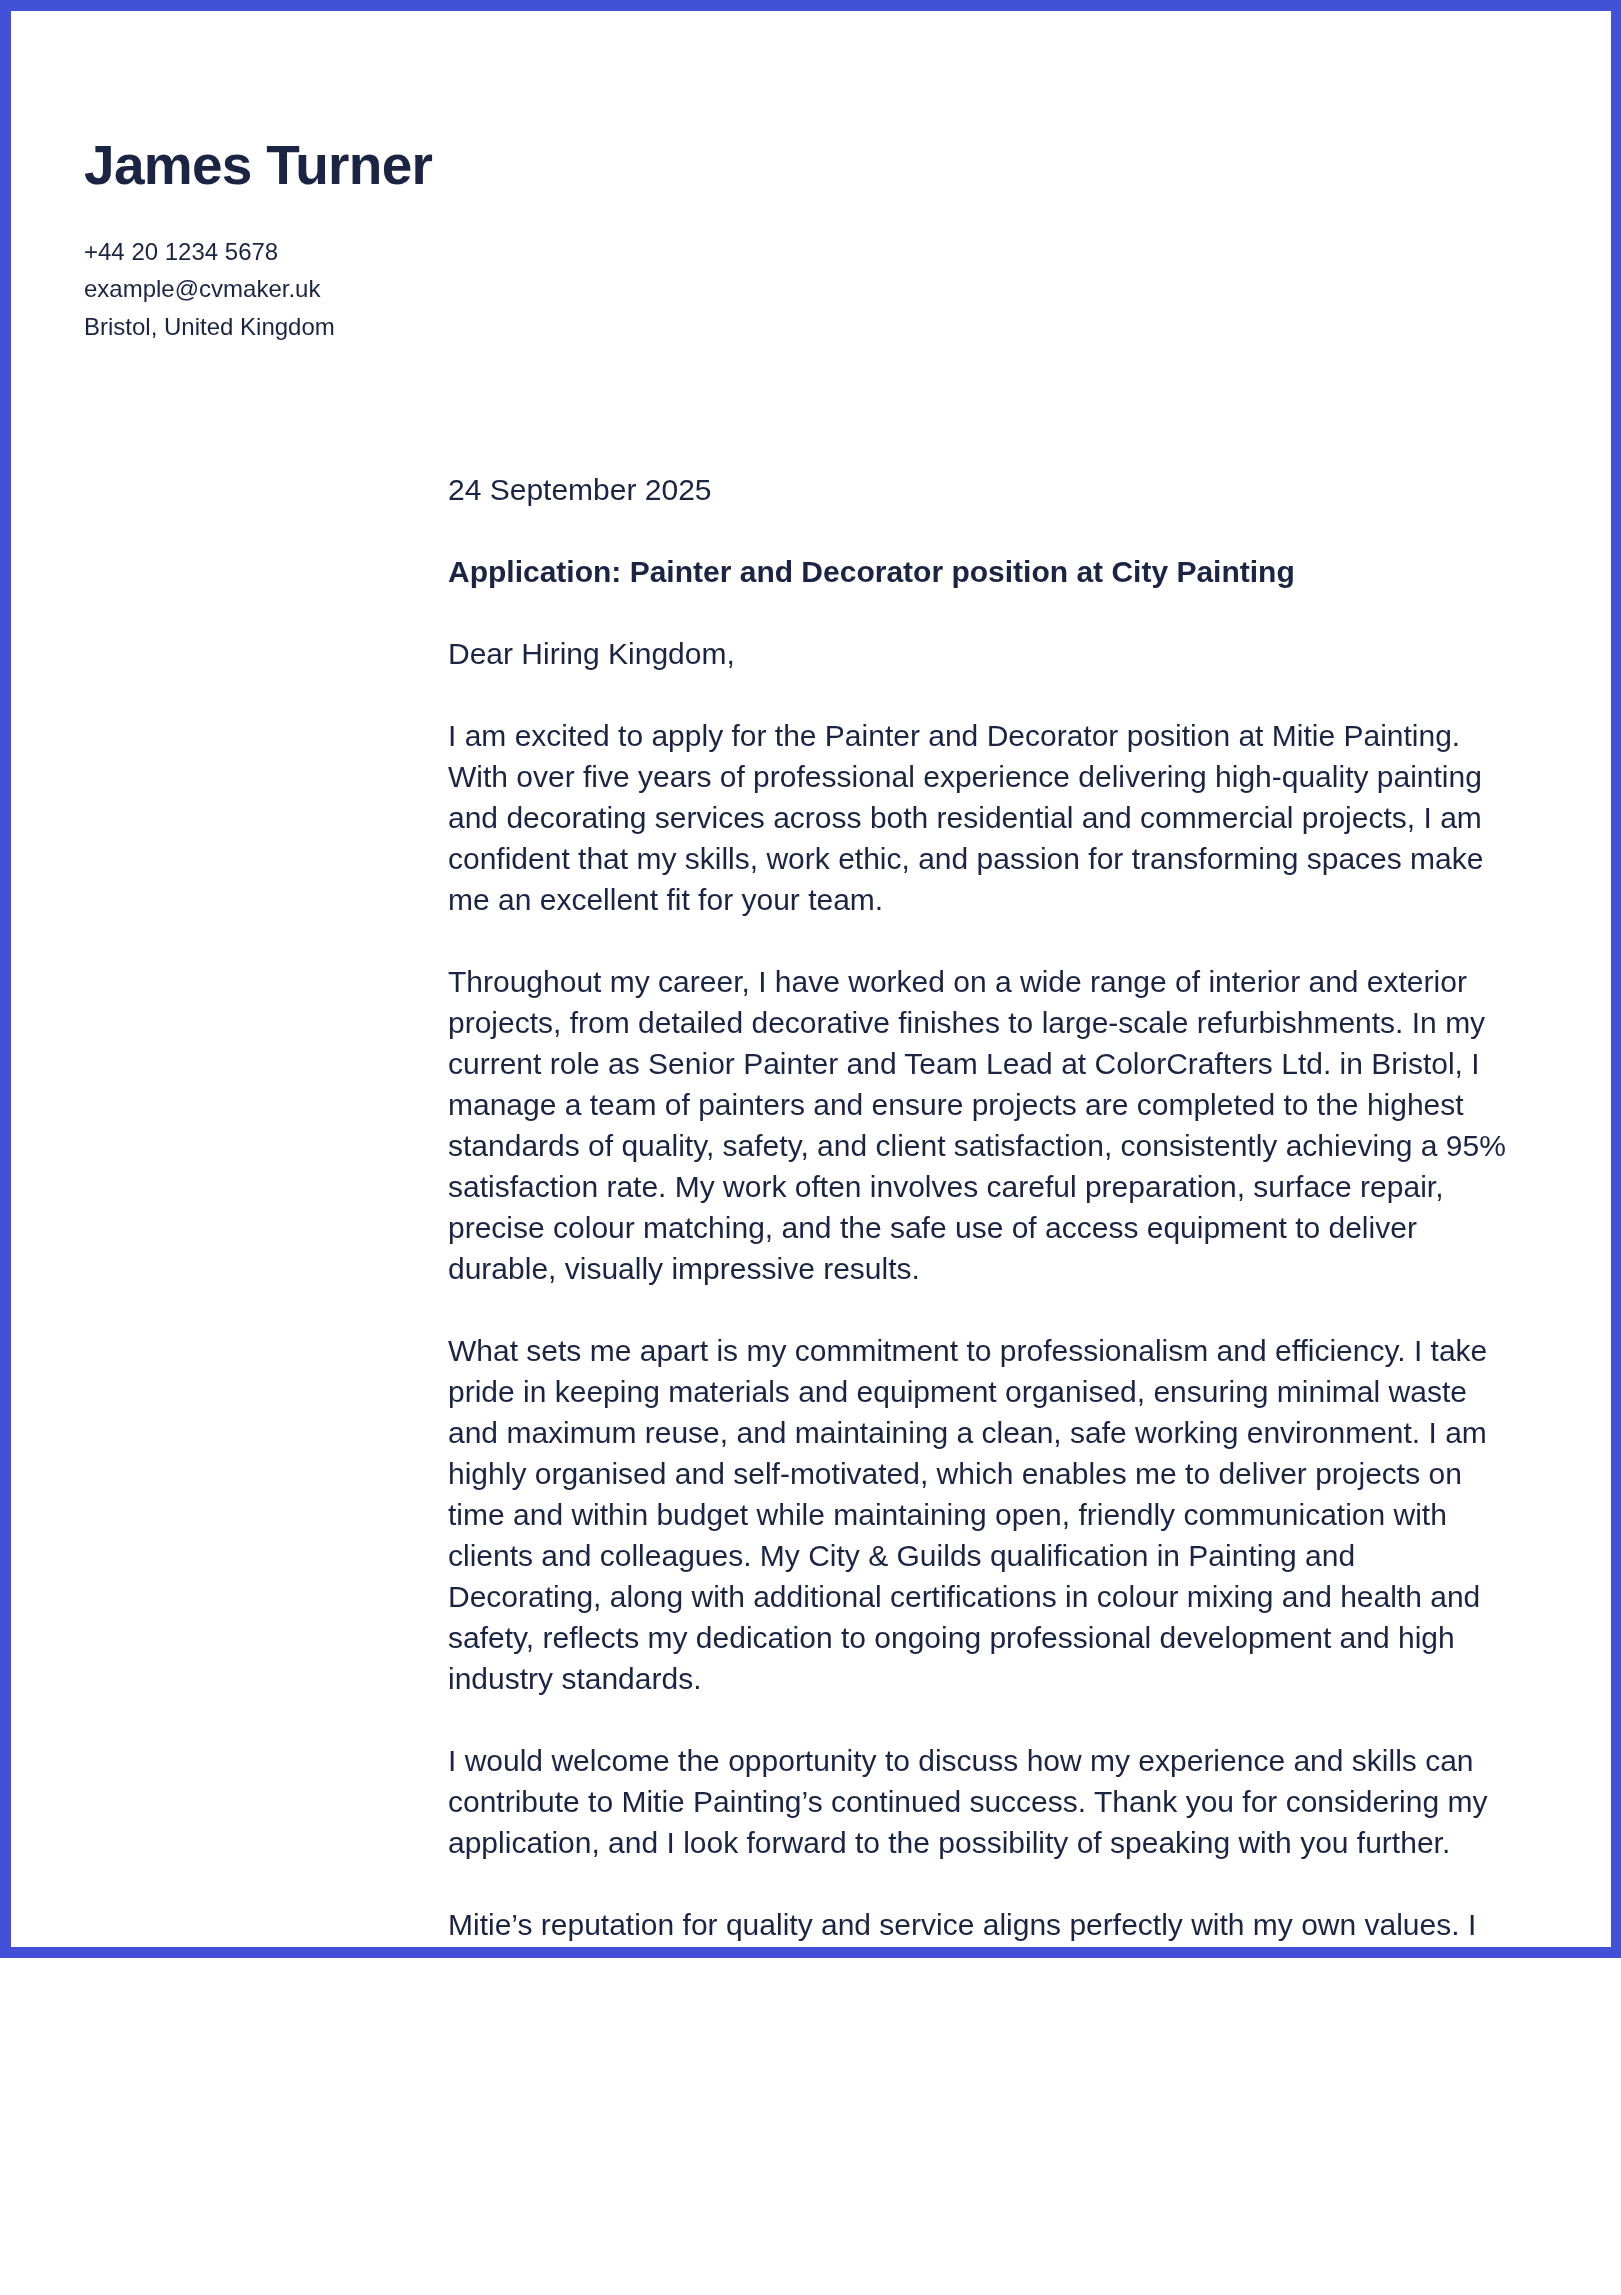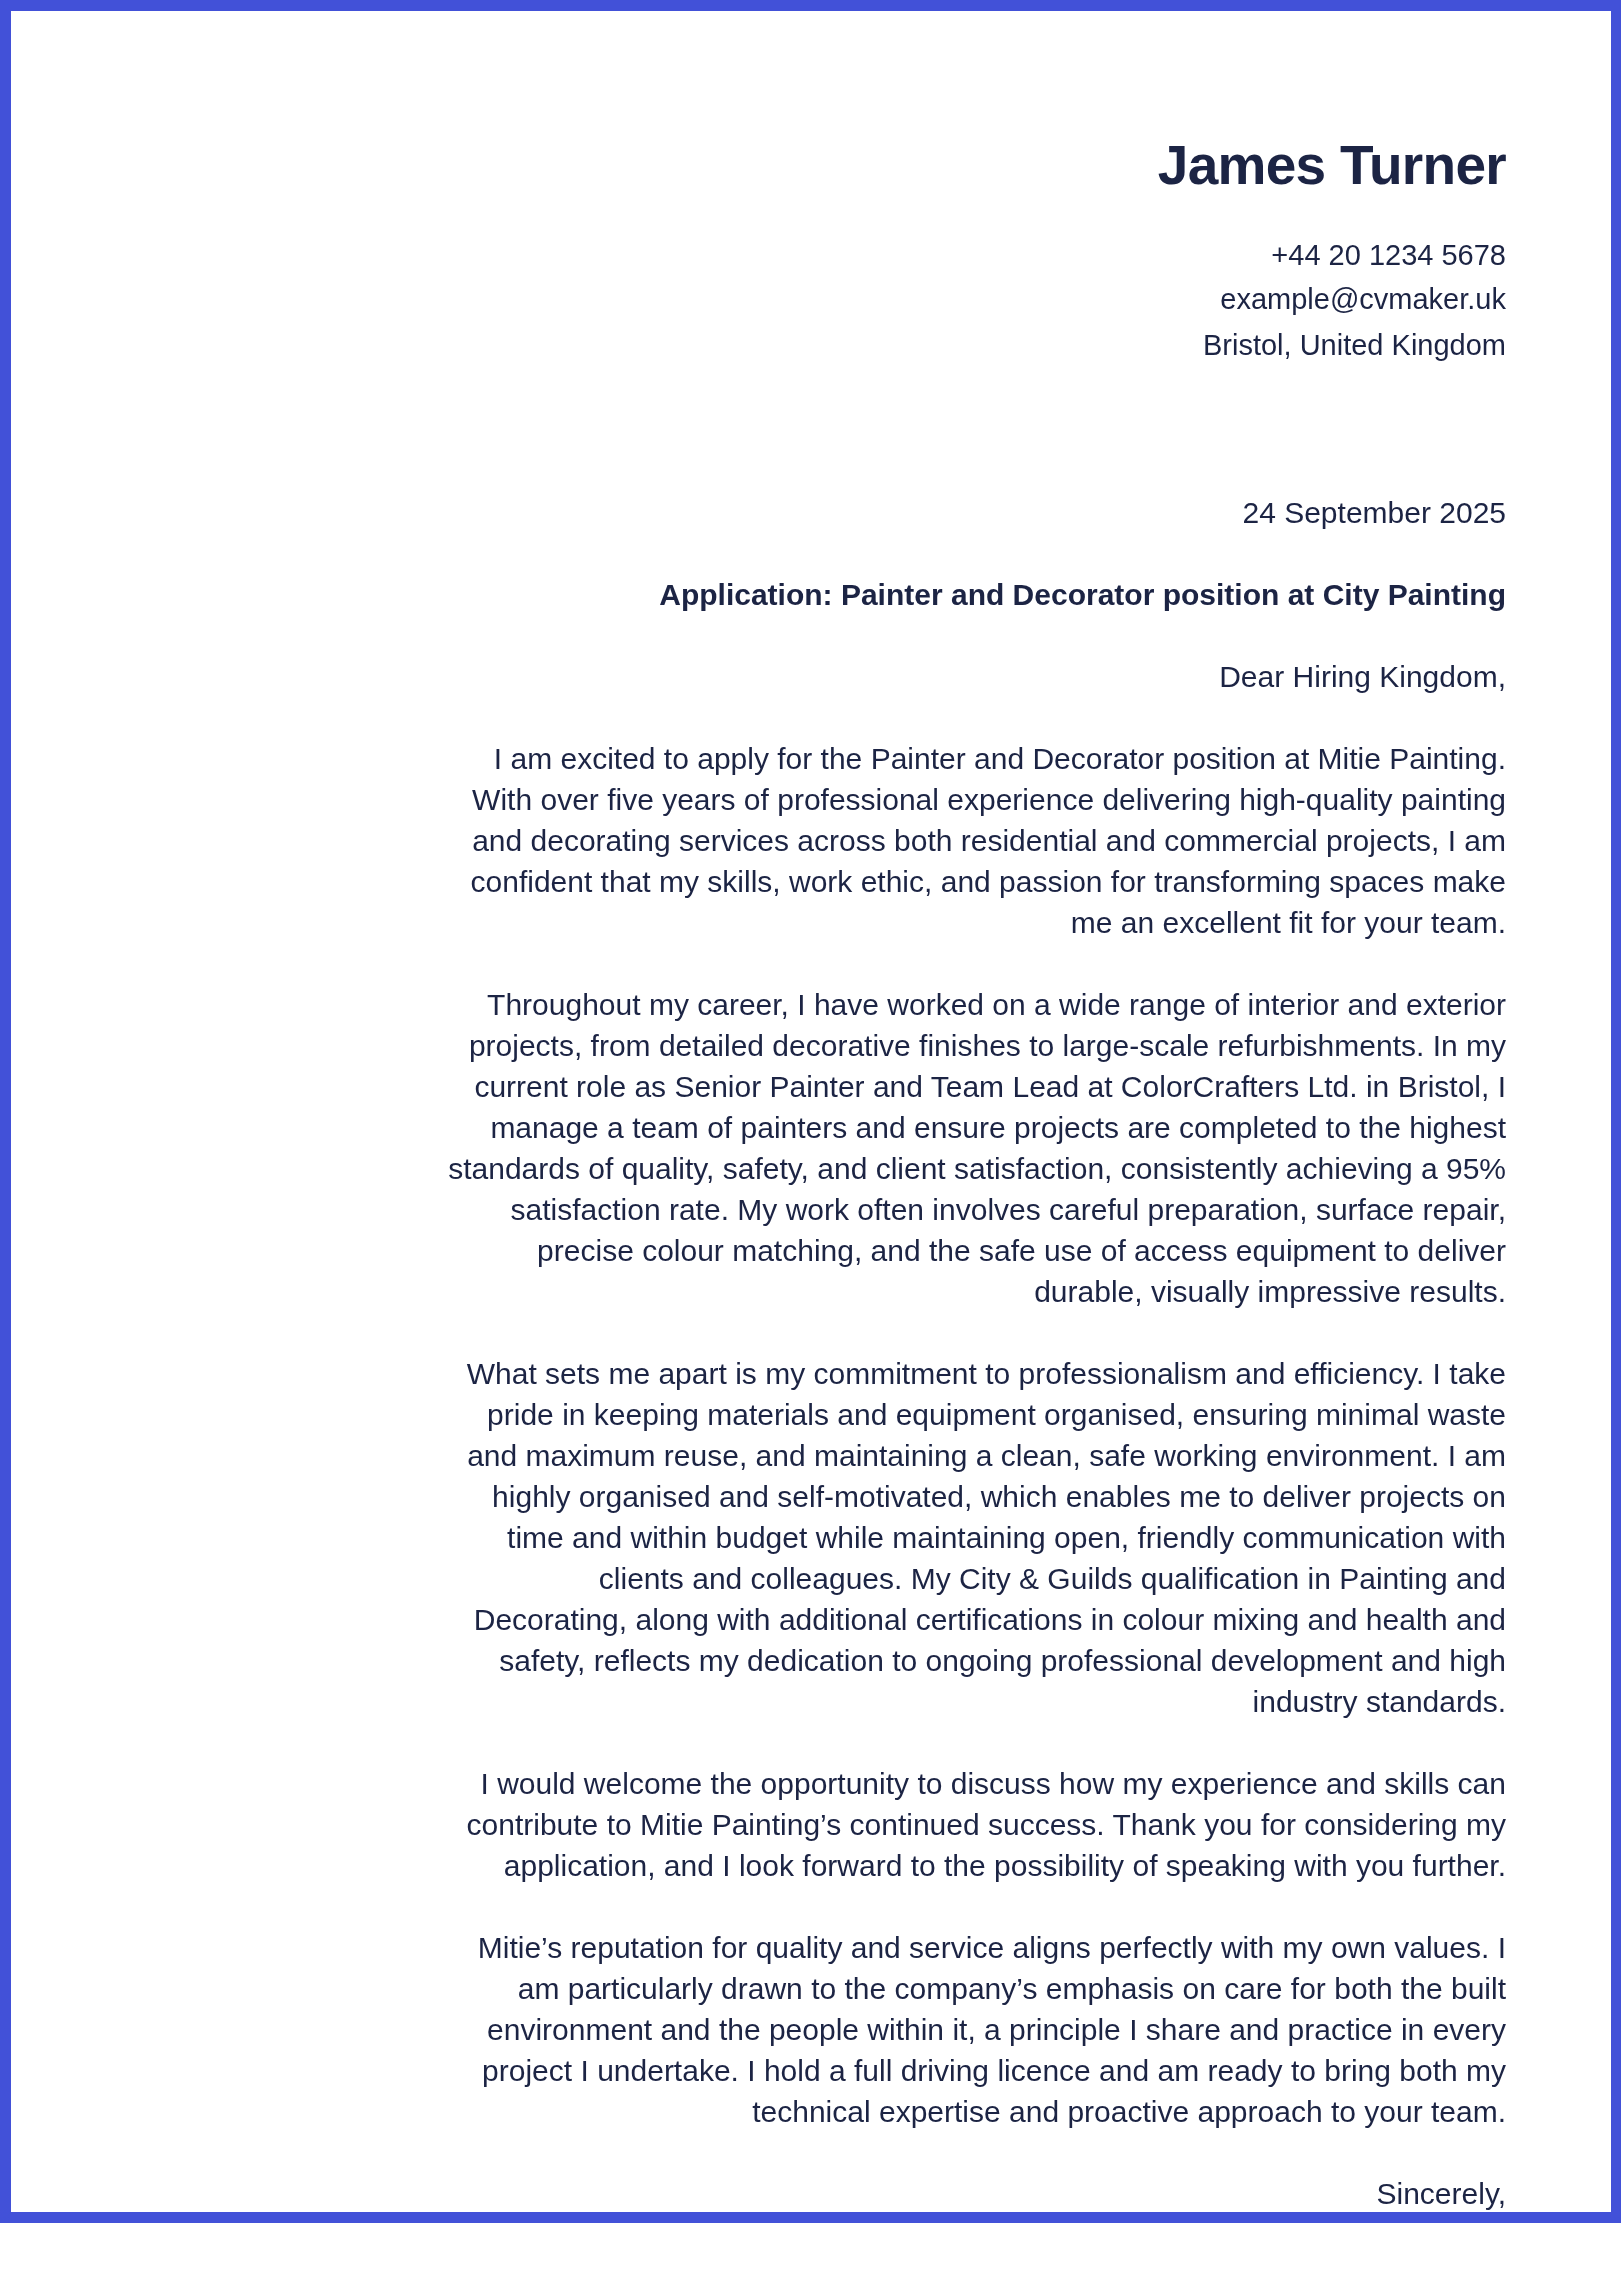--- a/index.html
+++ b/index.html
@@ -5,41 +5,40 @@
   :root{
     --accent:#4251d8;
     --ink:#1c2444;
     --paper:#ffffff;
   }
   *{box-sizing:border-box;}
   html,body{margin:0;padding:0;background:#fff;}
   body{font-family:"Liberation Sans", sans-serif;color:var(--ink);}
   .page{
     width:1622px;
-    height:2223px;
+    height:1958px;
     background:var(--paper);
     border:11.8px solid var(--accent);
     position:relative;
     overflow:hidden;
-    text-align:right;
   }
   .header{
     margin:124px 105px 0 73px;
   }
   .applicant-name{
     margin:0;
     font-size:55px;
     line-height:1.1;
     font-weight:800;
     letter-spacing:-0.7px;
     color:var(--ink);
   }
   .contact{
     margin-top:37px;
-    font-size:29px;
+    font-size:24px;
     line-height:1.55;
     color:var(--ink);
   }
   .contact .location{
     margin-top:1px;
   }
   .letter{
     margin:124px 105px 0 437px;
     font-size:30px;
     line-height:41px;

